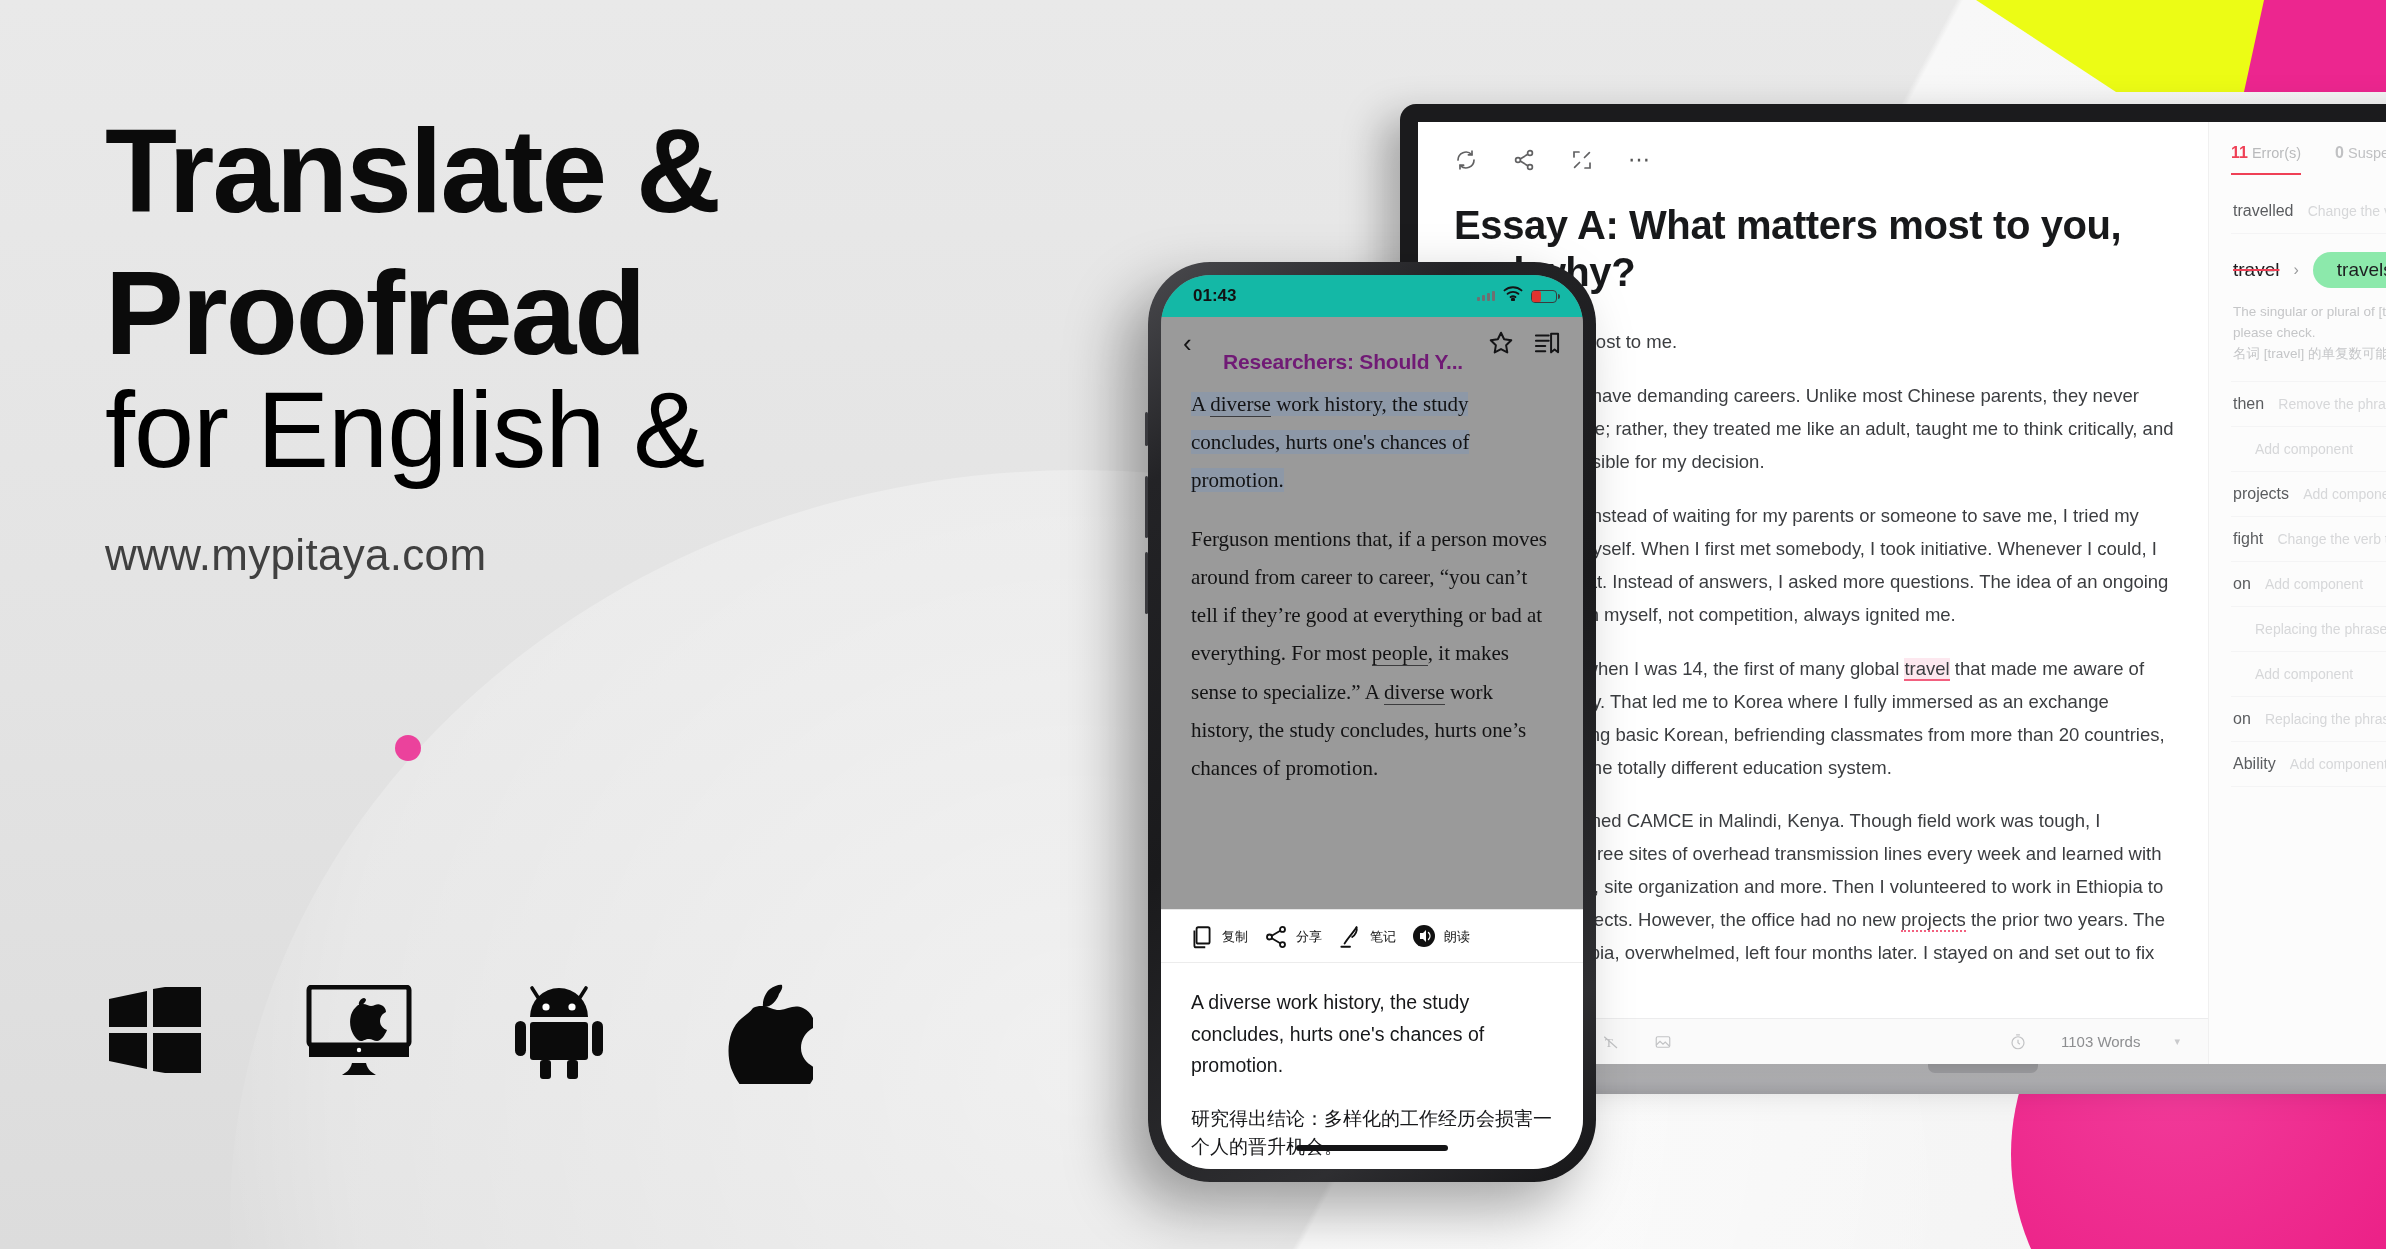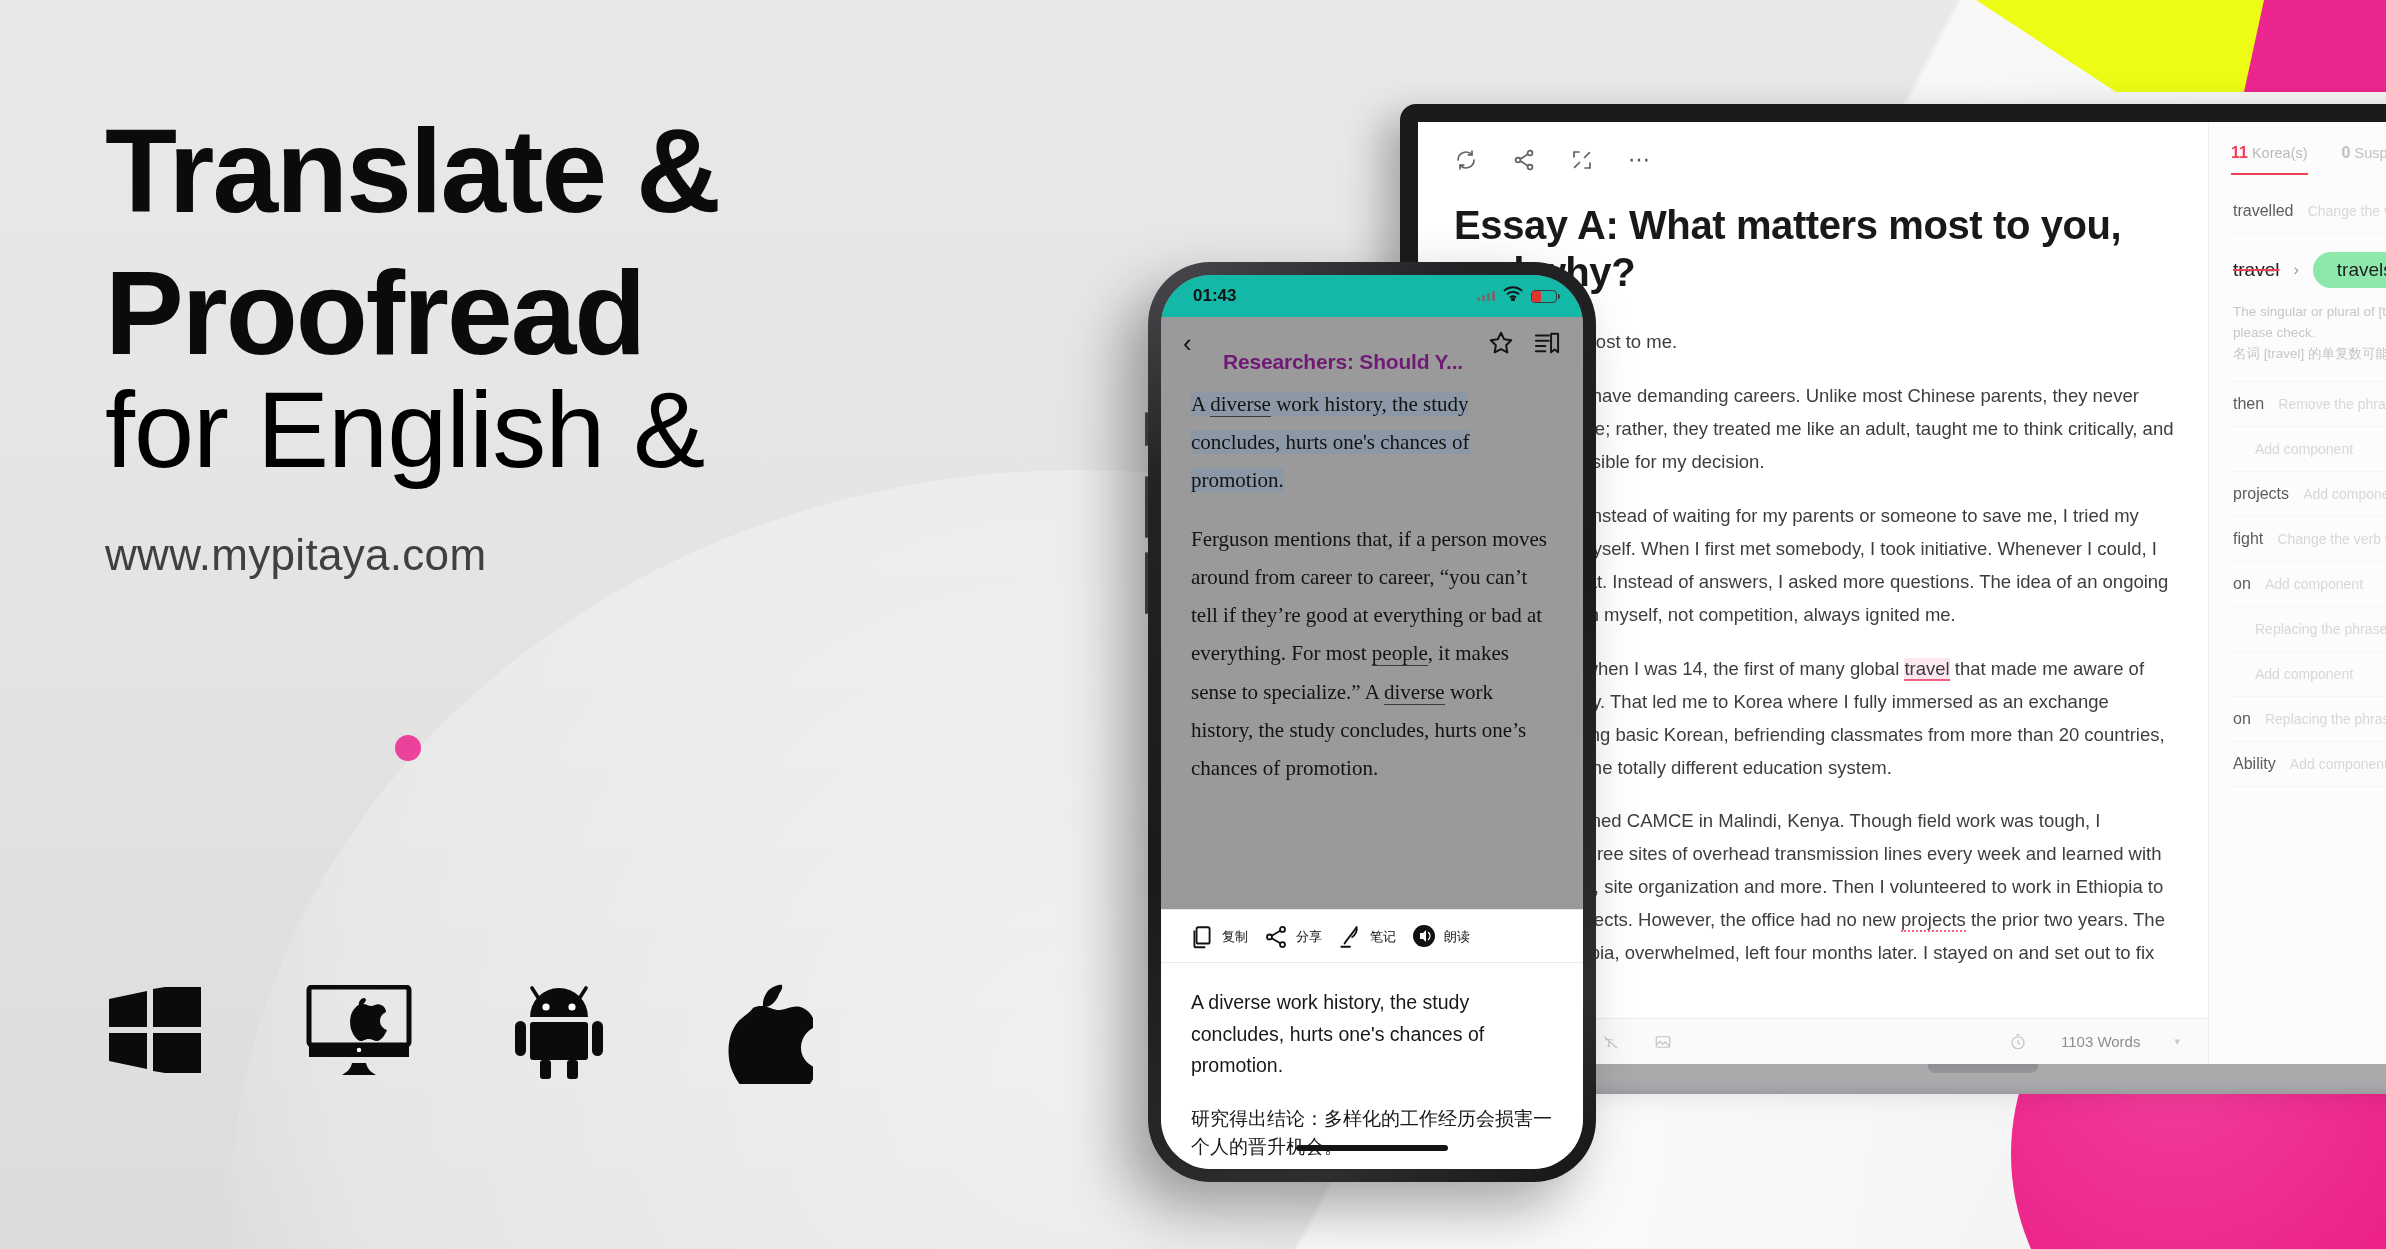--- a/index.html
+++ b/index.html
@@ -384,21 +384,21 @@
           </span>
           <span class="words">1103 Words</span>
           <span style="color:#c9cacc;font-size:11px;">▾</span>
         </div>
       </div>
 
       <div class="proof-pane">
         <div class="proof-tabs">
           <div class="proof-tab active">
             <span class="num">11</span>
-            <span class="lbl">Korea(s)</span>
+            <span class="lbl">Error(s)</span>
           </div>
           <div class="proof-tab">
             <span class="num">0</span>
             <span class="lbl">Suspected error(s)</span>
           </div>
         </div>
 
         <div class="proof-list">
           <div class="proof-item">
             <span class="w">travelled</span>

